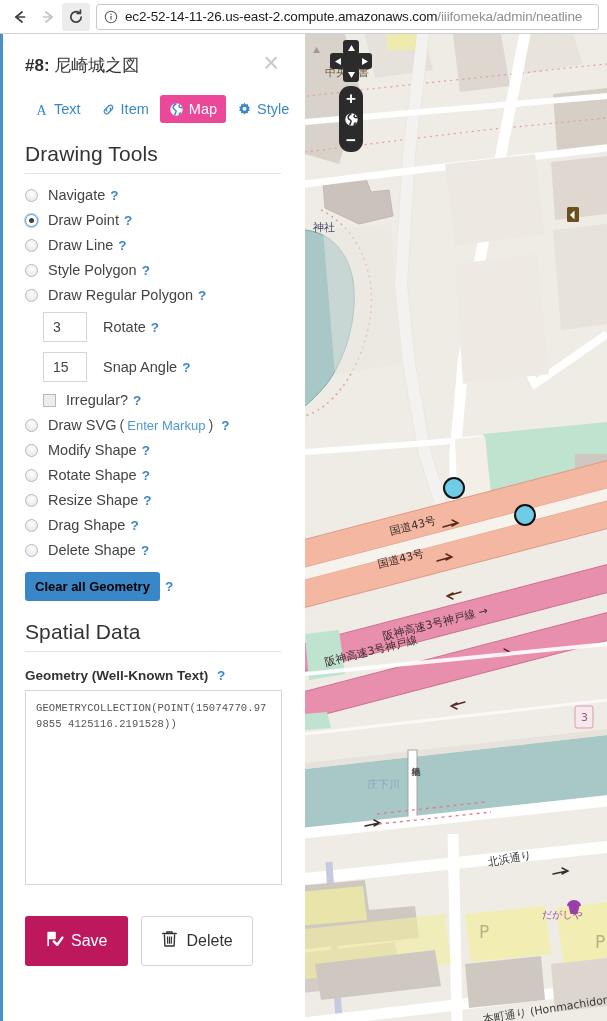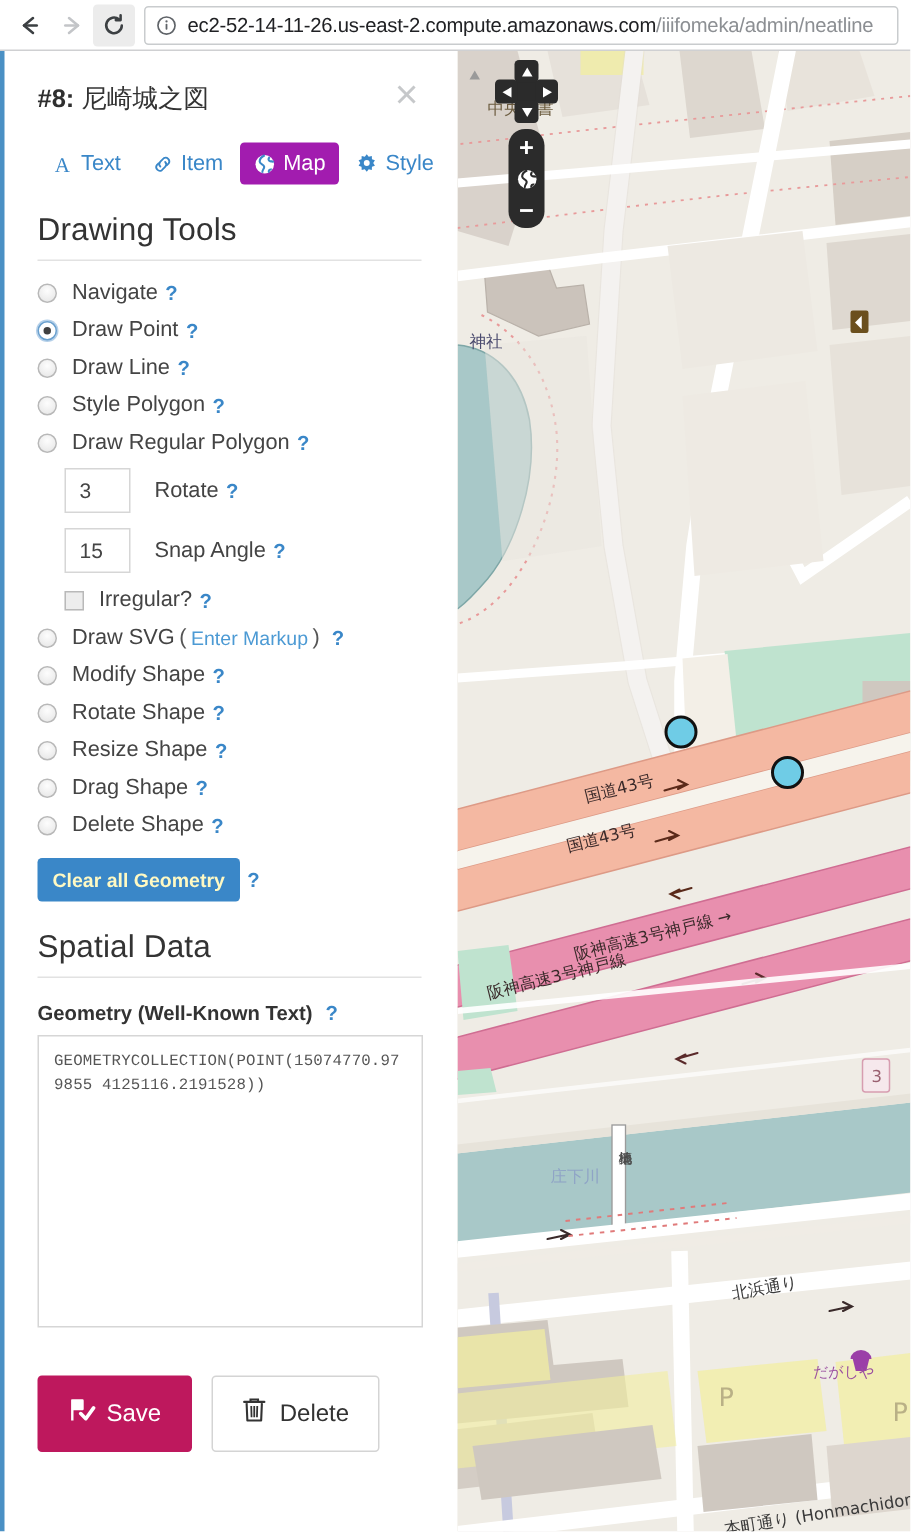--- a/index.html
+++ b/index.html
@@ -56,21 +56,21 @@
     font-size: 27px; color: #c6c8ca; line-height: 1; cursor: pointer;
     font-weight: 300; padding: 2px 2px 0 10px;
   }
 
   .tabs { display: flex; align-items: center; margin-top: 18px; gap: 2px; }
   .tab {
     display: flex; align-items: center; gap: 5px;
     font-size: 14.5px; color: #3a87c8; padding: 6px 9px; border-radius: 3px;
     cursor: pointer; white-space: nowrap;
   }
-  .tab.active { background: #a21caf; color: #fff; }
+  .tab.active { background: #ec4899; color: #fff; }
   .tab .ticon { display: flex; align-items: center; }
 
   h2.section {
     font-size: 21px; font-weight: 400; color: #333;
     margin: 19px 0 0 0; padding-bottom: 7px;
     border-bottom: 1px solid #e2e2e2; letter-spacing: 0.1px;
   }
 
   .tool-list { margin-top: 13px; }
   .tool-row { display: flex; align-items: center; margin-bottom: 9px; }
@@ -102,21 +102,21 @@
   .num-input {
     width: 44px; height: 30px; border: 1px solid #d6d6d6; background: #fff;
     font-size: 14px; color: #444; padding: 0 0 0 9px;
     font-family: "Liberation Sans", sans-serif;
   }
   .num-label { font-size: 14.5px; color: #444; margin-left: 16px; }
   .indent { margin-left: 18px; }
 
   .clearbtn-row { display: flex; align-items: center; margin-top: 14px; }
   .btn-clear {
-    background: #3a87c8; color: #fef9c3; border: none; border-radius: 3px;
+    background: #3a87c8; color: #000000; border: none; border-radius: 3px;
     font-size: 13px; font-weight: bold; padding: 7px 10px; cursor: pointer;
     font-family: "Liberation Sans", sans-serif;
   }
 
   .field-label { font-size: 13.5px; font-weight: bold; color: #333; margin: 16px 0 7px 0; }
   .wkt-area {
     width: 257px; height: 195px; border: 1px solid #d6d6d6; background: #fff;
     font-family: "Liberation Mono", monospace; font-size: 10.5px; color: #555;
     padding: 9px 10px; line-height: 1.55; resize: none; outline: none;
     overflow: hidden; letter-spacing: 0.1px;

